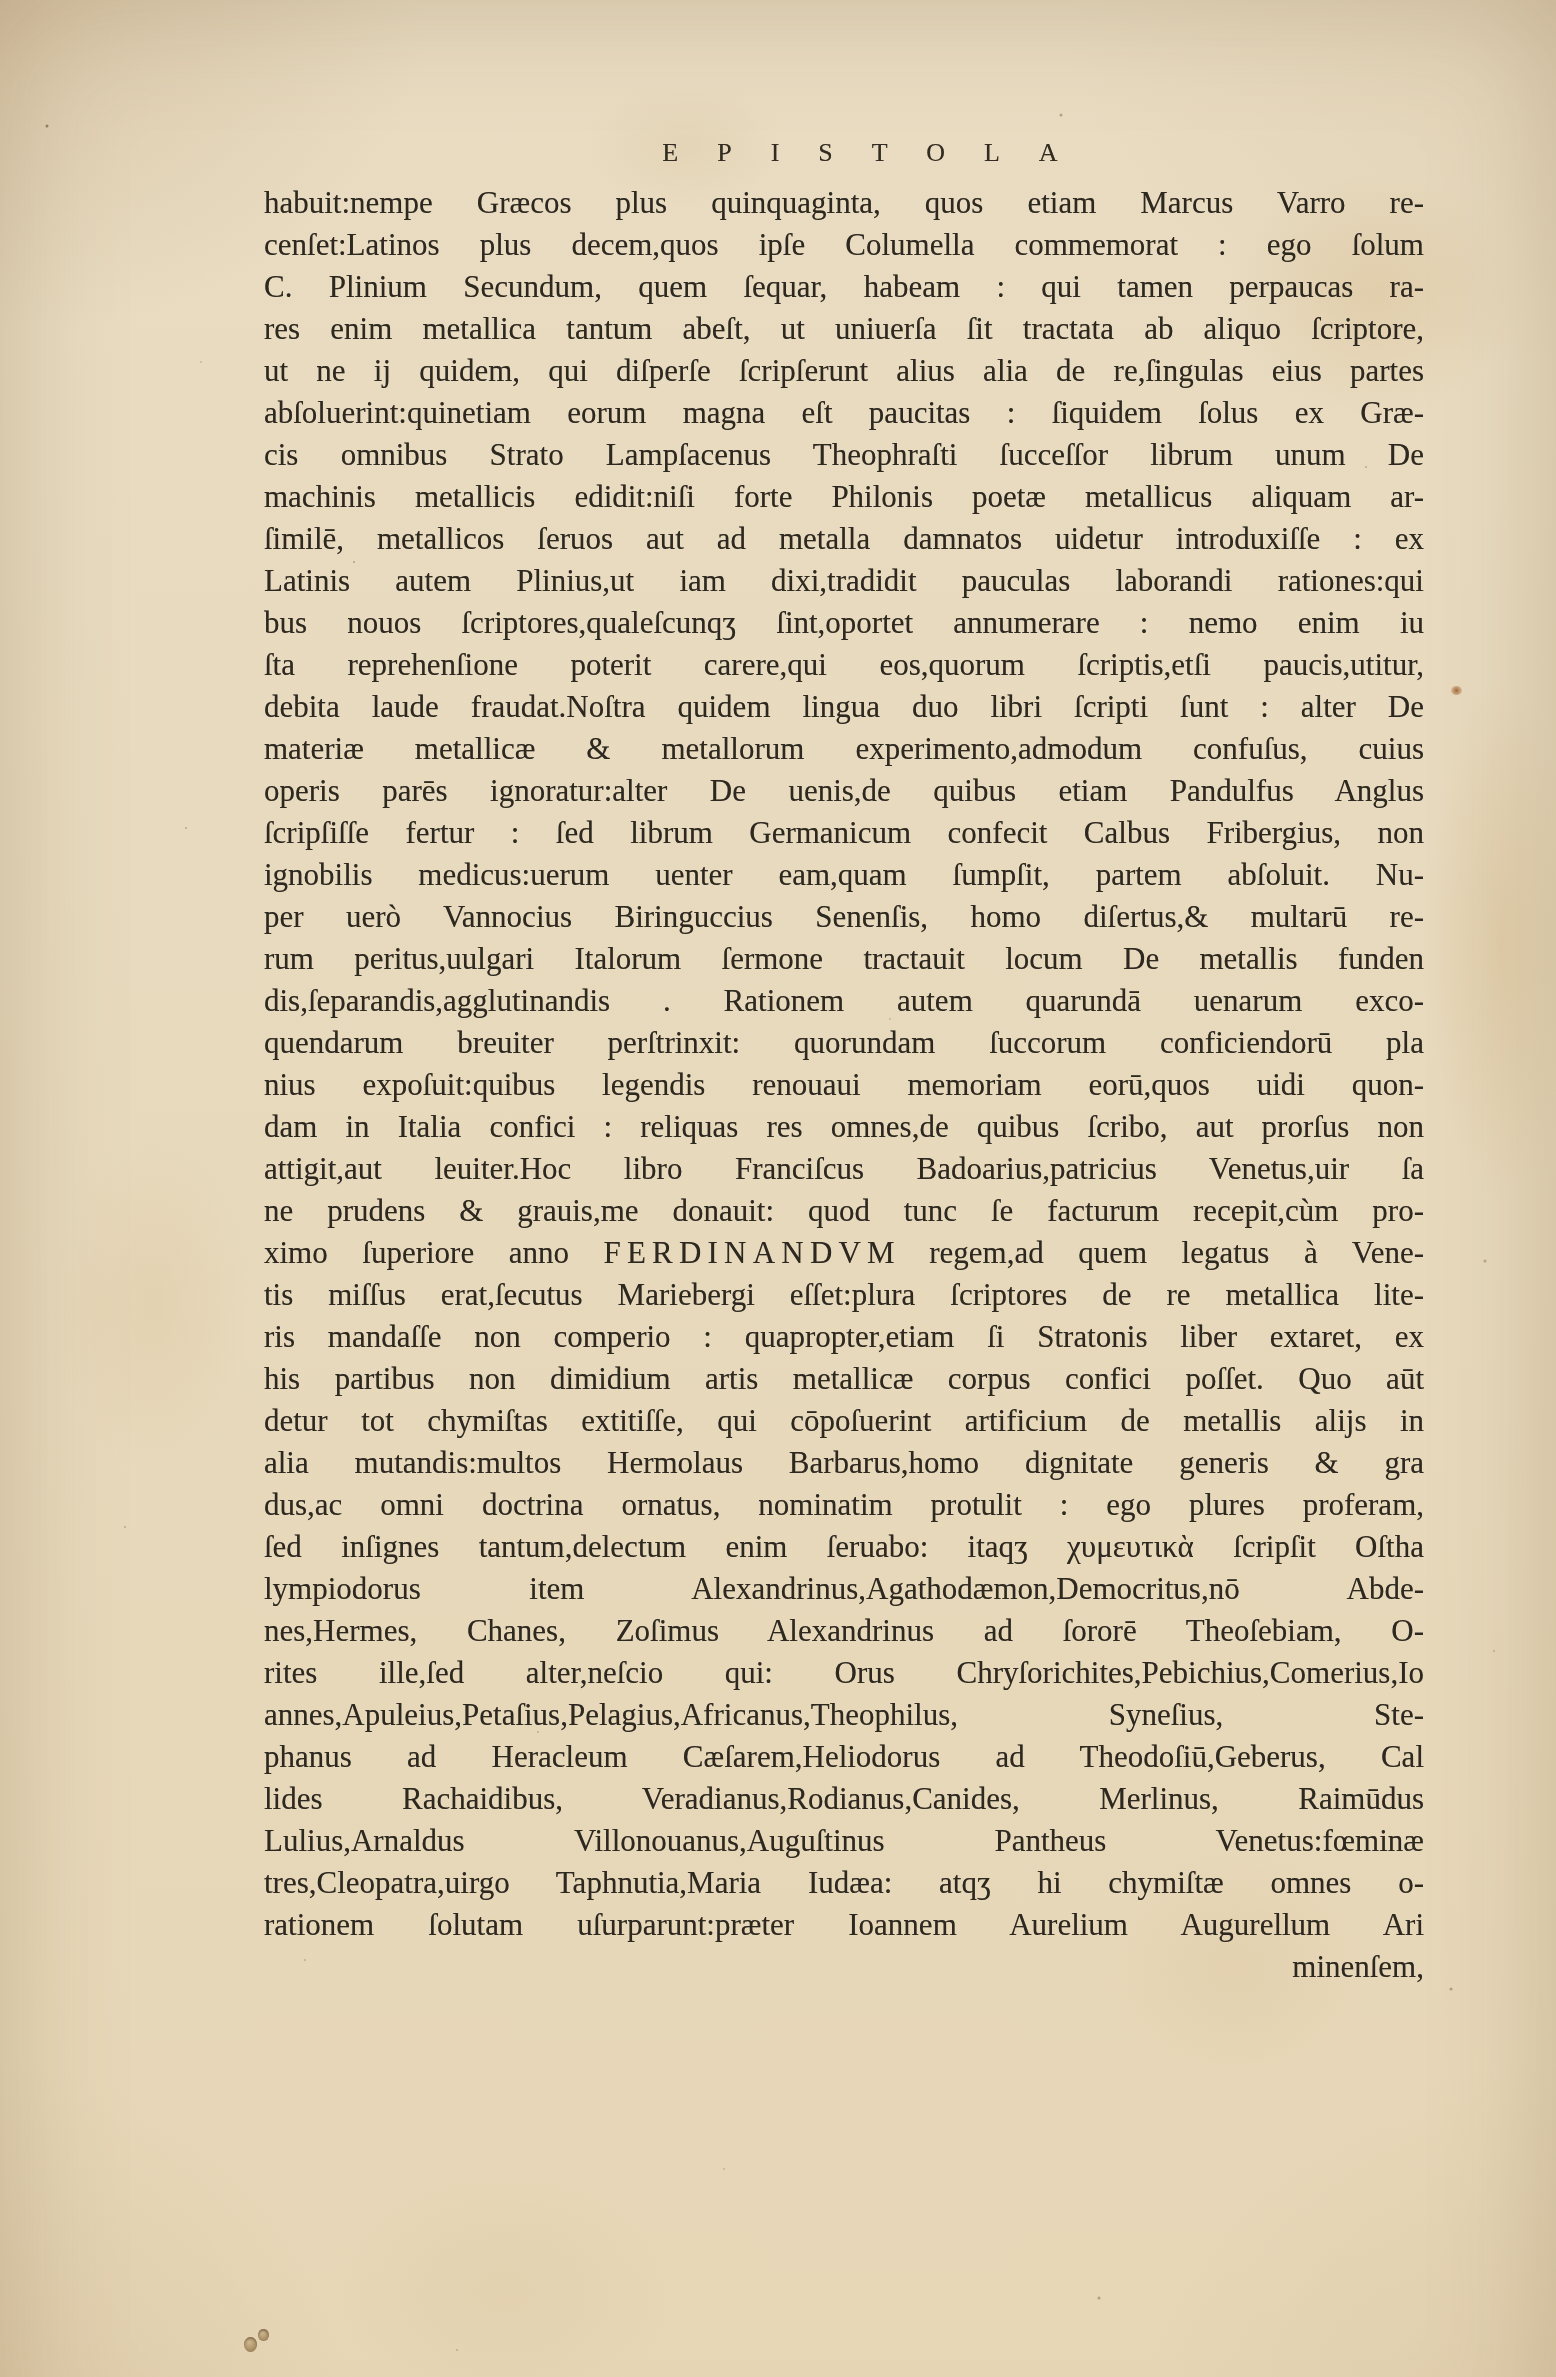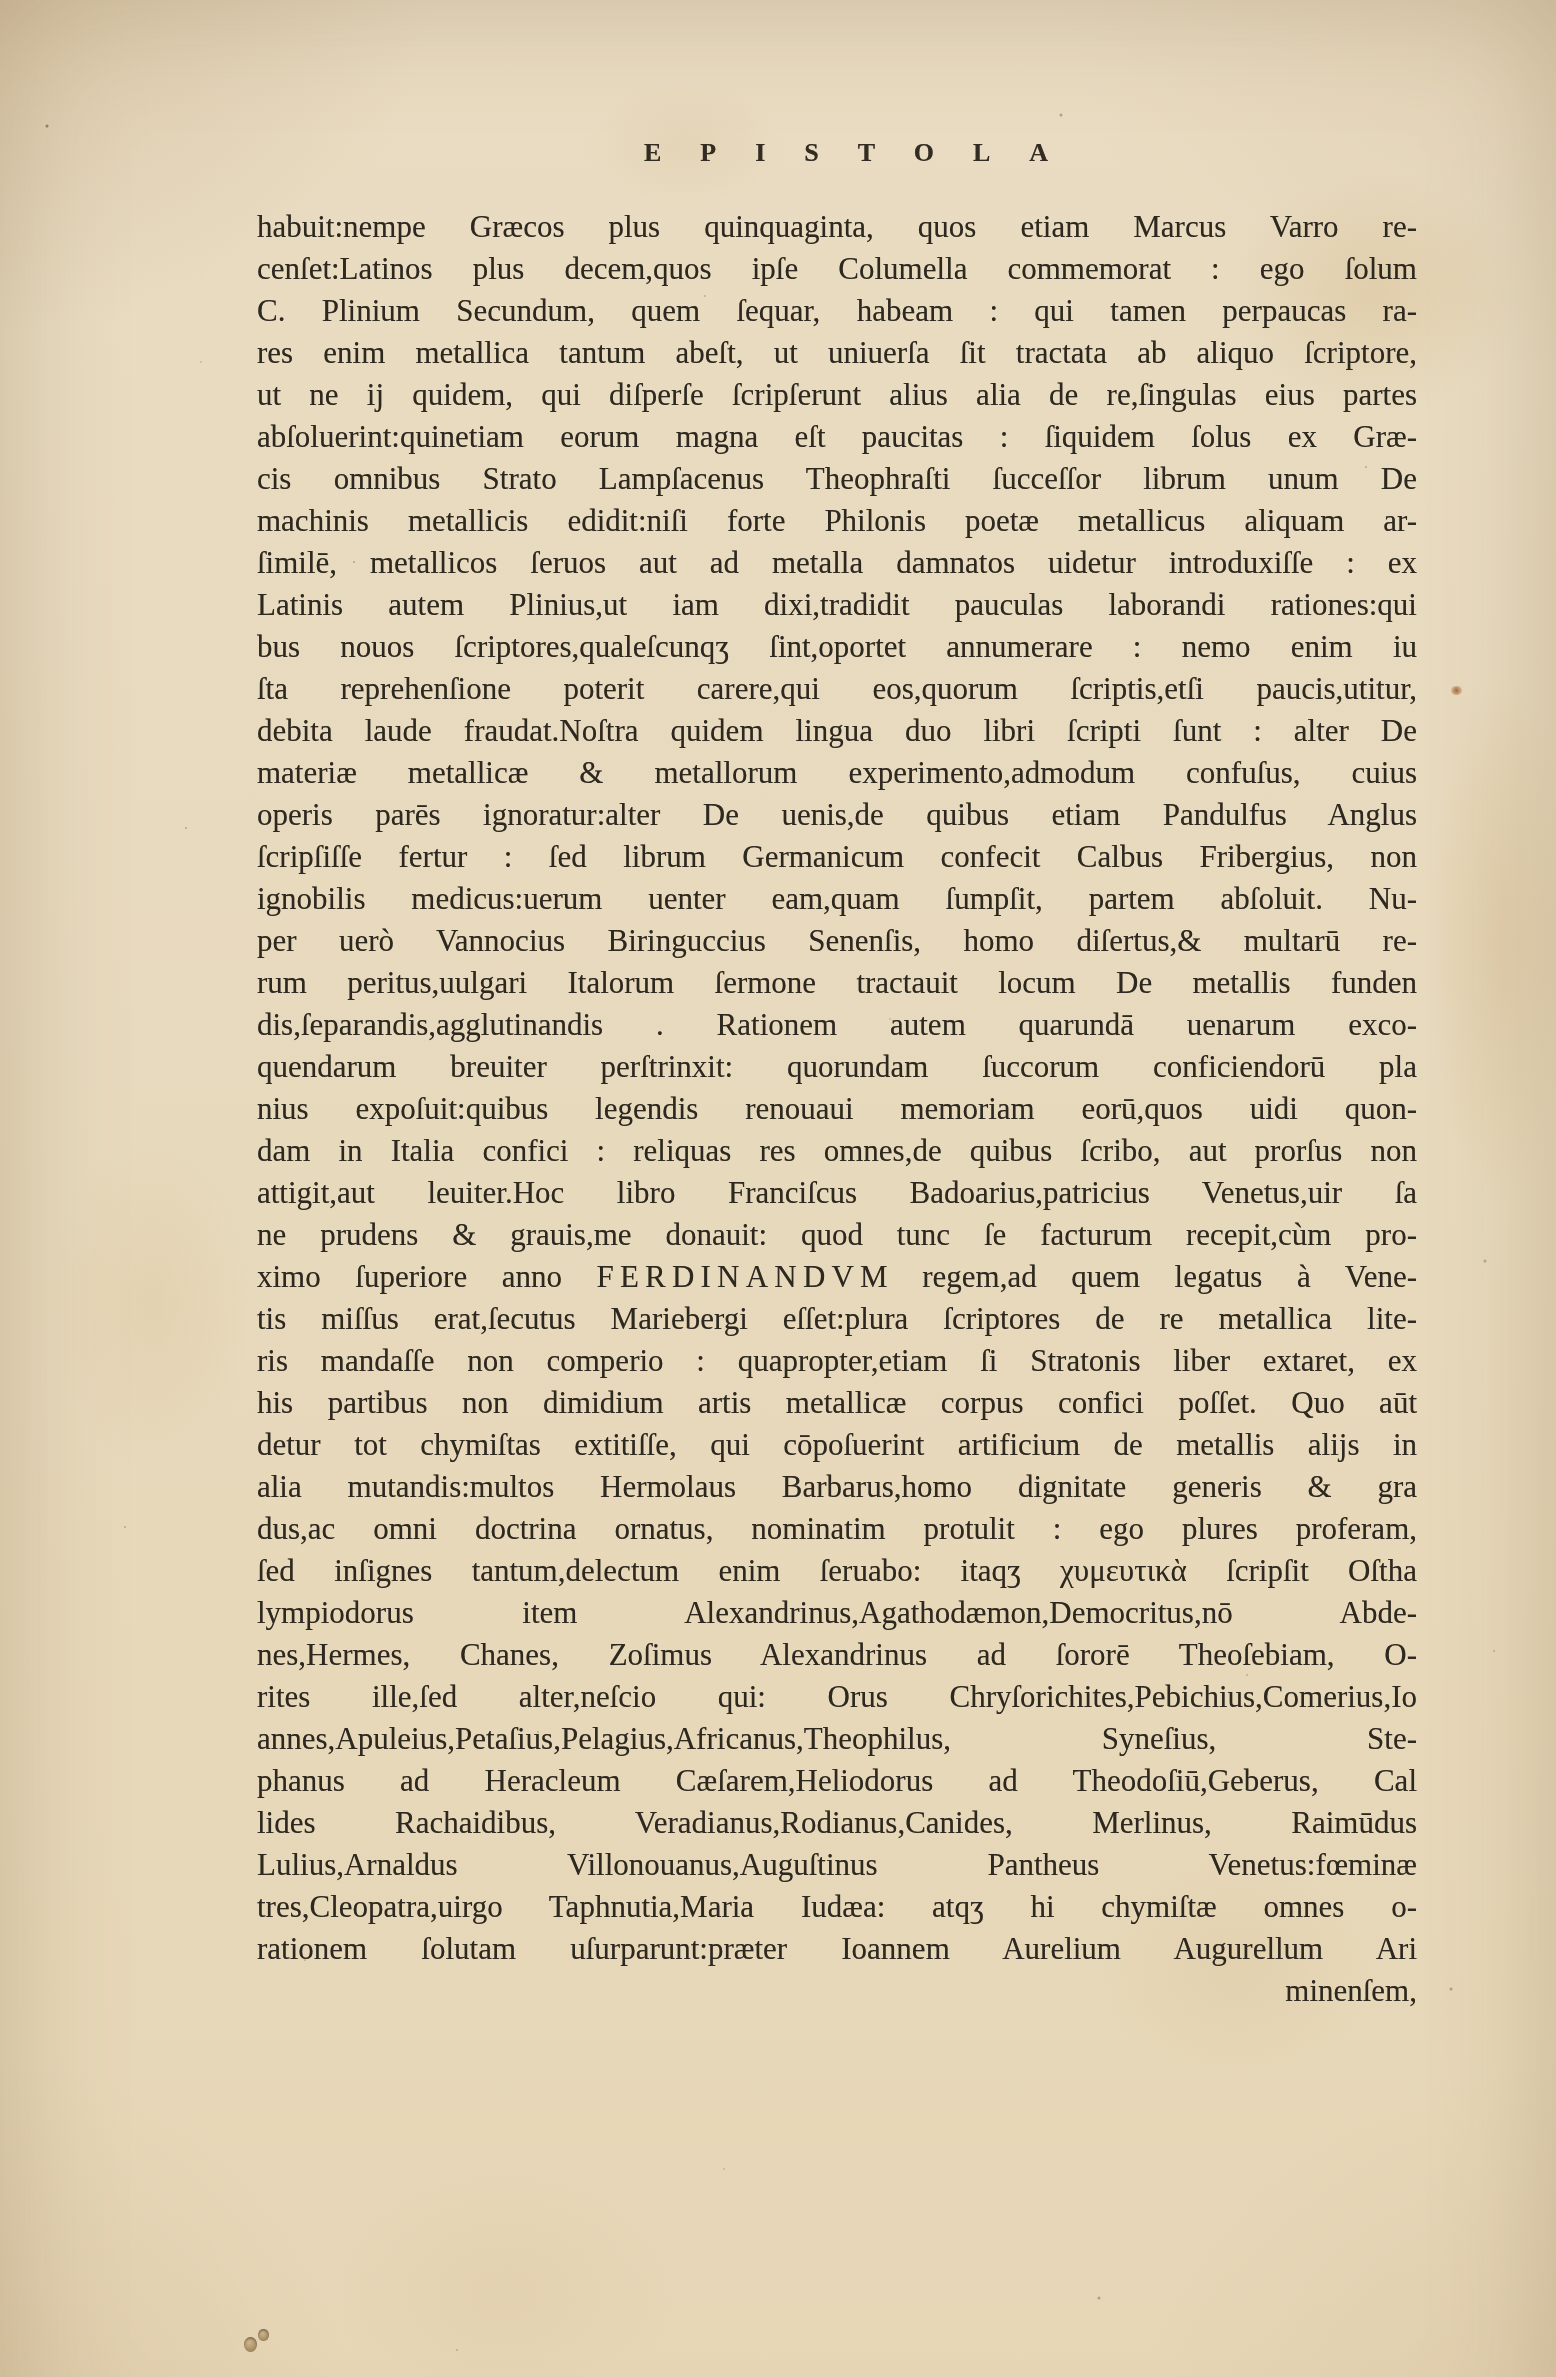--- a/index.html
+++ b/index.html
@@ -77,38 +77,37 @@
   .hole.h2 { left: 258px; top: 2329px; width: 10.5px; height: 12.4px; }
   .rust {
     position: absolute;
     left: 1451px; top: 686px;
     width: 10.5px; height: 8.6px;
     border-radius: 50%;
     background: radial-gradient(circle, rgba(150,85,35,0.85), rgba(150,85,35,0));
   }
   .header {
     position: absolute;
-    left: 266px;
+    left: 280px;
     top: 138px;
     width: 1160px;
     text-align: center;
     font-size: 26px;
-    font-weight: bold;
+    font-weight: normal;
     letter-spacing: 1.5em;
     text-indent: 1.5em;
     color: #332c22;
     text-shadow: 0 0 0.5px rgba(60,50,35,0.5);
     white-space: nowrap;
   }
   .textblock {
     position: absolute;
-    left: 257px;
+    left: 264px;
     top: 182px;
     width: 1160px;
-    margin-top: 24px;
   }
   .line {
     font-size: 31px;
     line-height: 42px;
     height: 42px;
     text-align: justify;
     text-align-last: justify;
     text-shadow: 0 0 0.5px rgba(60,50,35,0.45);
     white-space: normal;
     overflow: hidden;

